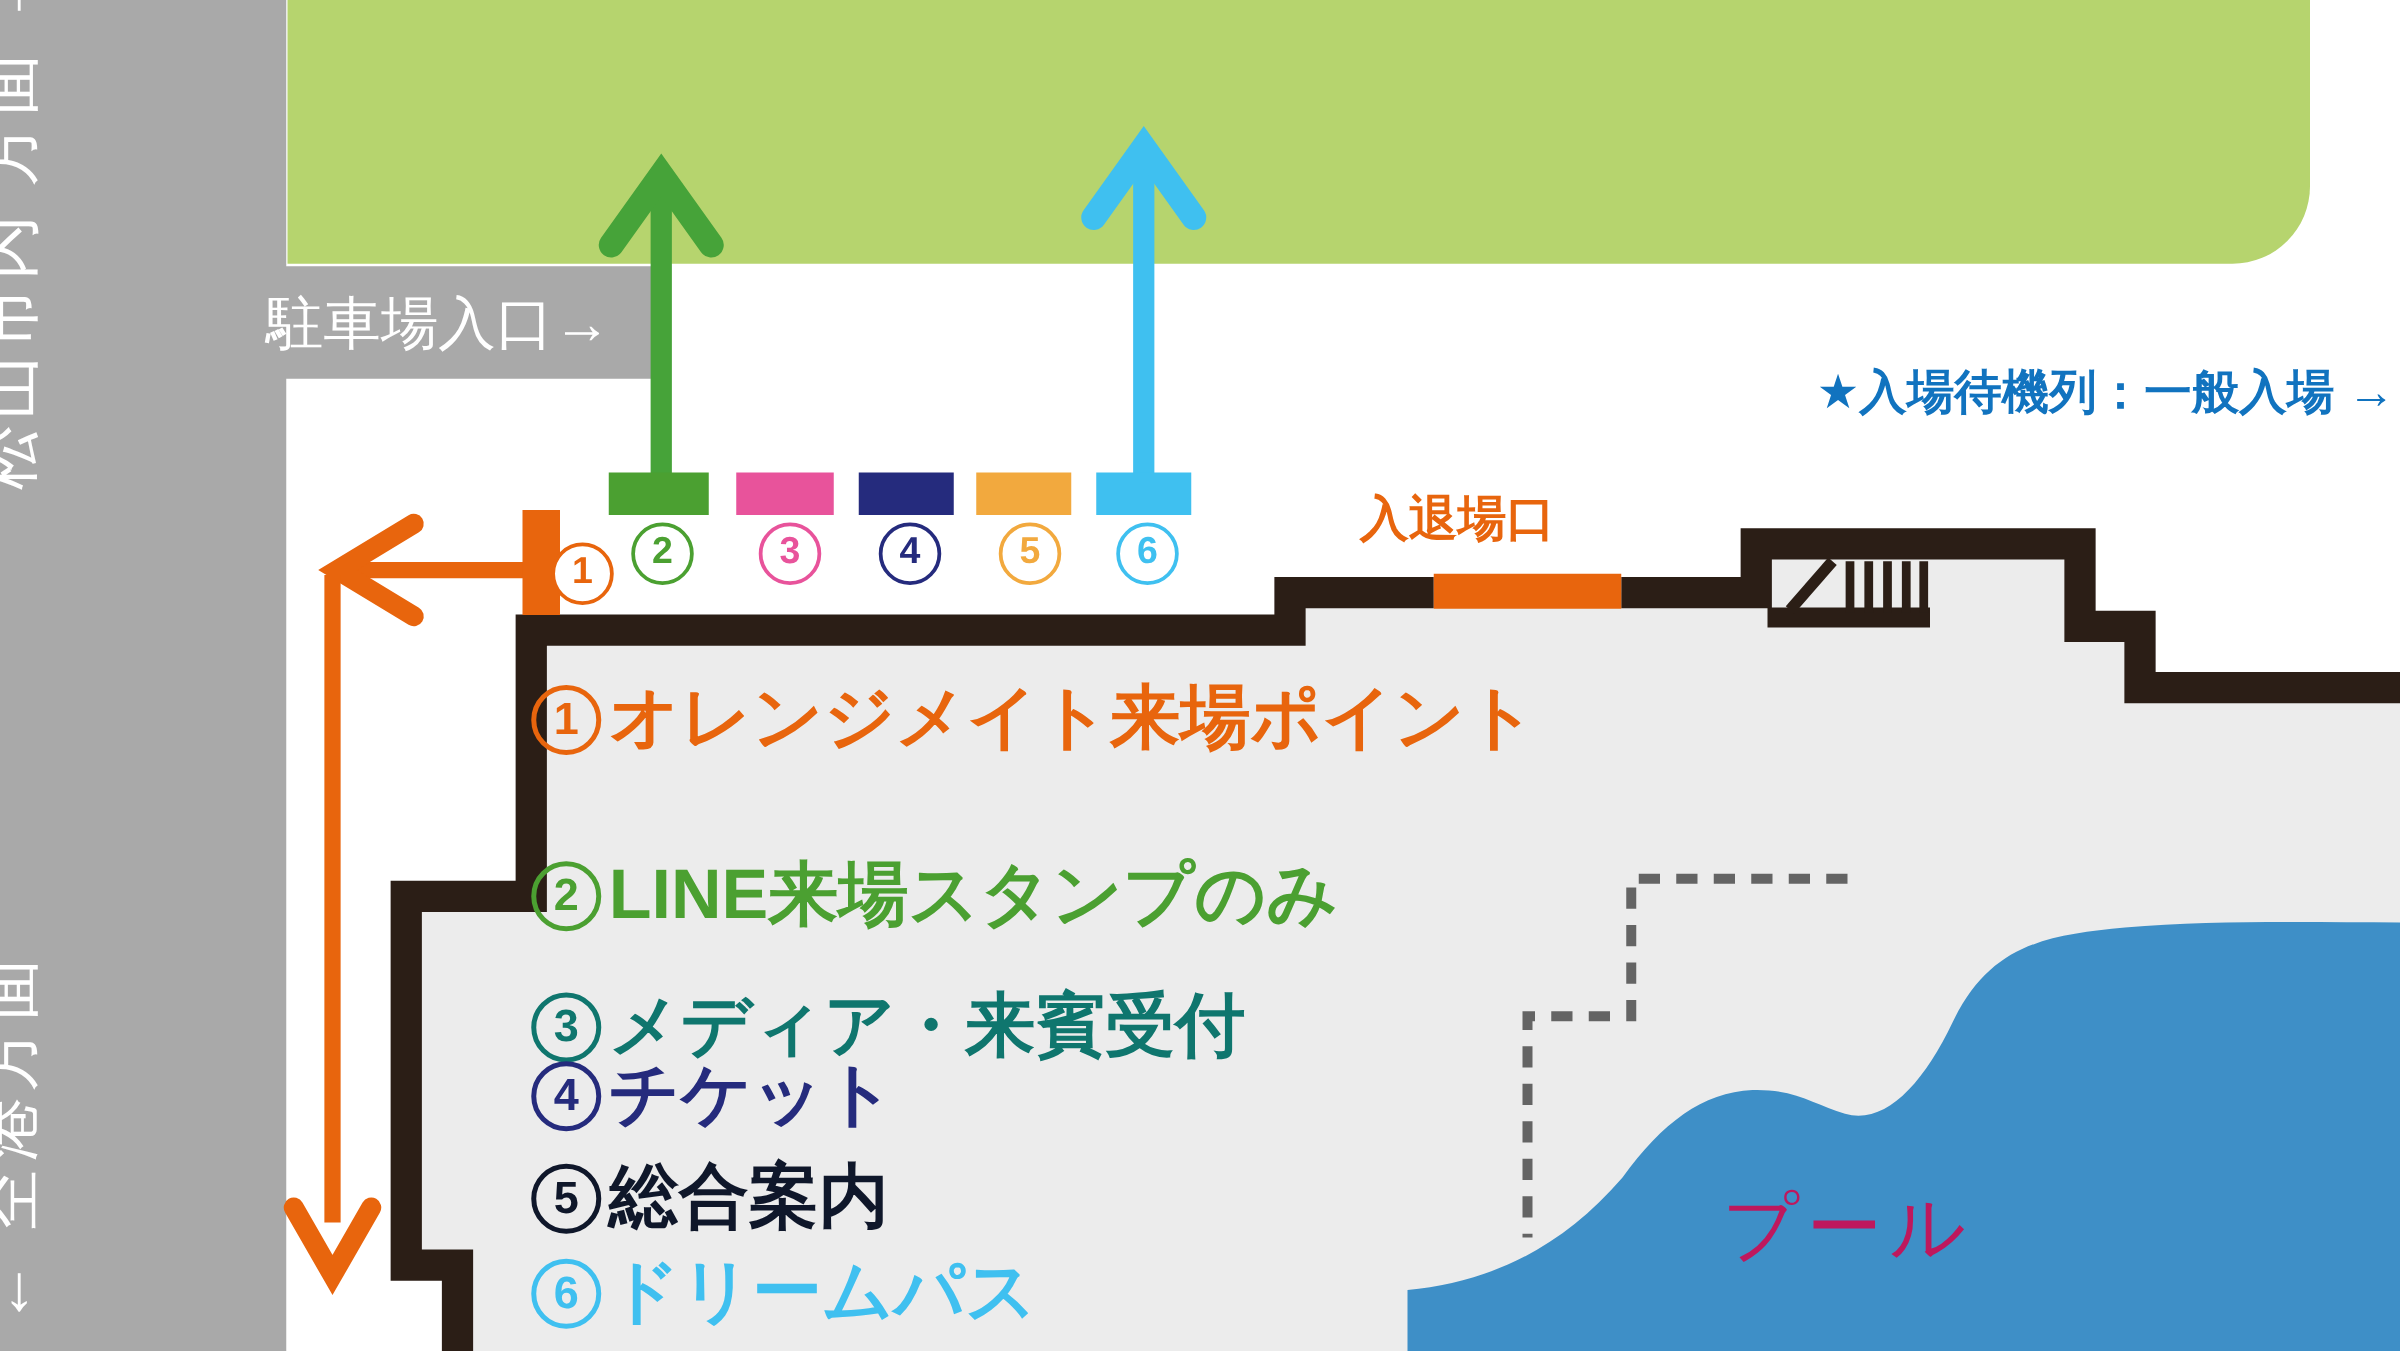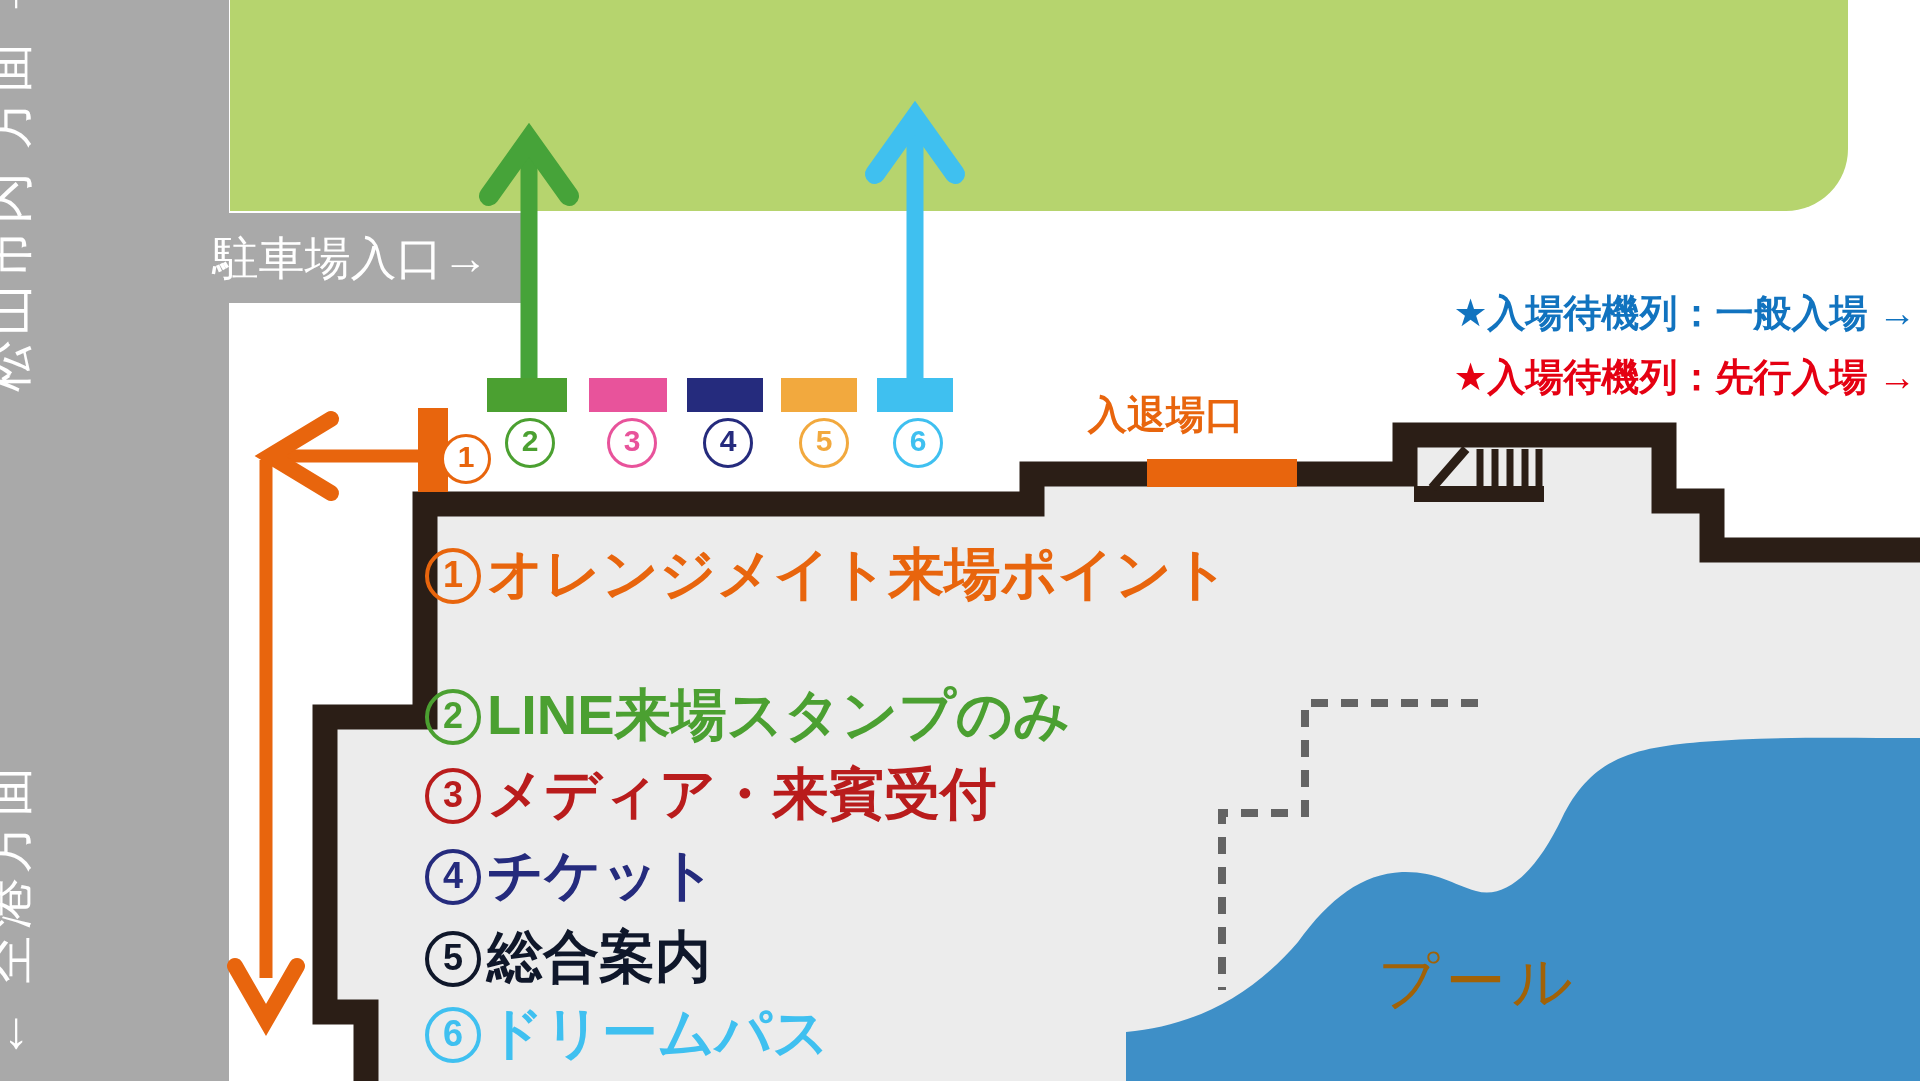--- a/index.html
+++ b/index.html
@@ -22,21 +22,21 @@
   
   #map-svg{left:0;top:0;width:1920px;height:1081px;}
 
   
   .queue-note{right:4px;font-size:38px;font-weight:bold;white-space:nowrap;}
   #queue-general{top:288px;color:#1173bf;}
   #queue-priority{top:352px;color:#e50012;}
 
   
   #entrance-label{left:1088px;top:388px;font-size:39px;font-weight:bold;color:#e8650d;white-space:nowrap;}
-  #pool-label{left:1378px;top:942px;font-size:60px;font-weight:400;color:#a16207;letter-spacing:6px;white-space:nowrap;}
+  #pool-label{left:1378px;top:942px;font-size:60px;font-weight:400;color:#be185d;letter-spacing:6px;white-space:nowrap;}
 
   
   .st-rect{height:34px;top:378px;}
   #st-rect-1{left:418px;top:408px;width:30px;height:84px;background:#e8650d;}
   #st-rect-2{left:487px;width:80px;background:#4ba031;}
   #st-rect-3{left:589px;width:78px;background:#e8539b;}
   #st-rect-4{left:687px;width:76px;background:#252b7d;}
   #st-rect-5{left:781px;width:76px;background:#f2a93e;}
   #st-rect-6{left:877px;width:76px;background:#3fc0f0;}
   .st-circle{width:44px;height:44px;border-radius:50%;background:#fff;border:3px solid;
@@ -50,21 +50,21 @@
 
   
   .legend-row{left:425px;font-size:56px;font-weight:bold;white-space:nowrap;}
   .legend-row .lnum{display:inline-block;width:48px;height:48px;border:4px solid currentColor;
         border-radius:50%;text-align:center;font-size:36px;line-height:46px;margin-right:6px;
         vertical-align:6px;}
   .legend-row.cont{padding-left:62px;}
   #lrow-0{top:537px;color:#e8650d;}
   #lrow-1{top:601px;color:#e8650d;}
   #lrow-2{top:678px;color:#4ba031;}
-  #lrow-3{top:757px;color:#b91c1c;}
+  #lrow-3{top:783px;color:#0f766e;}
   #lrow-4{top:838px;color:#252b7d;}
   #lrow-5{top:920px;color:#0f172a;}
   #lrow-6{top:996px;color:#3fc0f0;}
 </style>
 </head>
 <body>
 
 <div id="stage">
 
   <div class="abs" id="road-left"></div>
@@ -125,21 +125,20 @@
   <div class="abs st-rect" id="st-rect-6"></div>
 
   <div class="abs st-circle" id="st-c-1">1</div>
   <div class="abs st-circle" id="st-c-2">2</div>
   <div class="abs st-circle" id="st-c-3">3</div>
   <div class="abs st-circle" id="st-c-4">4</div>
   <div class="abs st-circle" id="st-c-5">5</div>
   <div class="abs st-circle" id="st-c-6">6</div>
 
   <div class="abs queue-note" id="queue-general">★入場待機列：一般入場 →</div>
-  <div class="abs queue-note" id="queue-priority">★入場待機列：先行入場 →</div>
 
   <div class="abs" id="entrance-label">入退場口</div>
   <div class="abs" id="pool-label">プール</div>
 
   <div class="abs legend-row" id="lrow-0">
     <span class="lnum">1</span><span>オレンジメイト来場ポイント</span>
   </div>
   <div class="abs legend-row" id="lrow-2">
     <span class="lnum">2</span><span>LINE来場スタンプのみ</span>
   </div>

